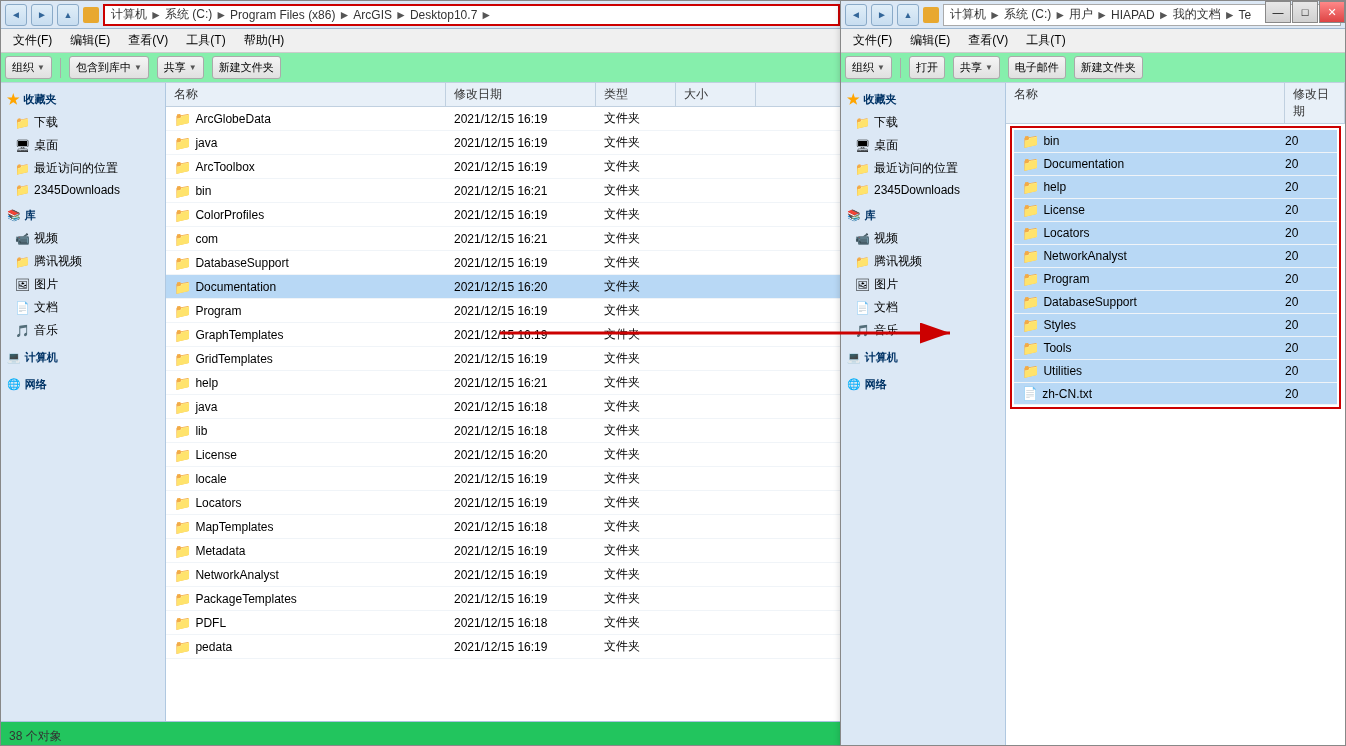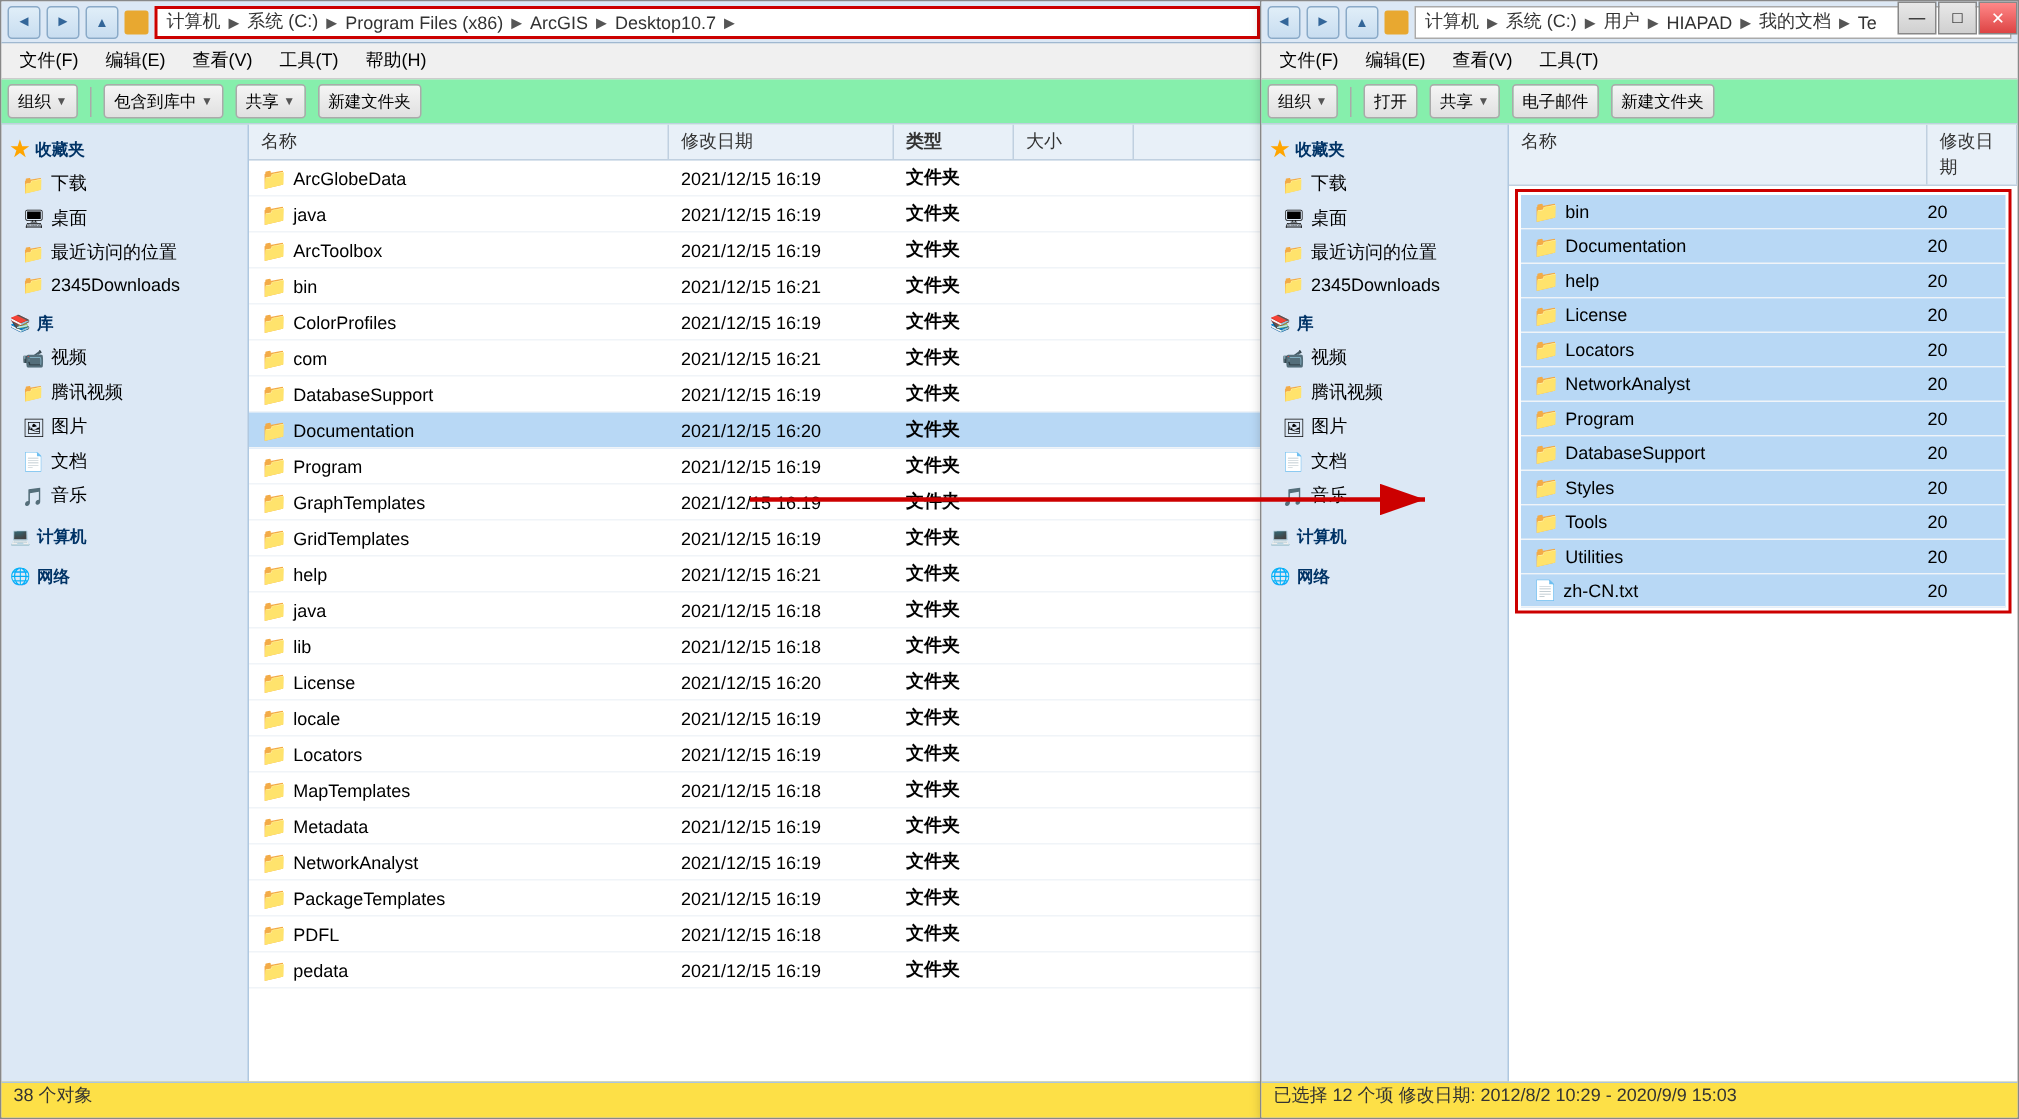--- a/index.html
+++ b/index.html
@@ -214,21 +214,21 @@
       padding: 3px 8px;
       border-right: 1px solid #c0d0e0;
       font-size: 12px;
       color: #333;
       cursor: pointer;
       user-select: none;
     }
 
     .col-name { width: 280px; }
     .col-date { width: 150px; }
-    .col-type { width: 80px; font-weight: bold; }
+    .col-type { width: 80px; }
     .col-size { width: 80px; }
 
     .file-row {
       display: flex;
       align-items: center;
       padding: 2px 0;
       cursor: pointer;
       border-bottom: 1px solid #f0f4f8;
     }
 
@@ -244,24 +244,24 @@
     .file-name-cell {
       width: 280px;
       display: flex;
       align-items: center;
       gap: 4px;
     }
 
     
     .statusbar {
       height: 24px;
-      background: #fde047;
+      background: #22c55e;
       border-top: 1px solid #aac4e0;
       display: flex;
-      align-items: flex-start;
+      align-items: flex-end;
       padding: 0 8px;
       font-size: 12px;
       color: #333;
     }
 
     
     .star-icon { color: #ffa500; font-size: 14px; }
 
     
     .file-row.selected {
@@ -819,23 +819,20 @@
     <div class="file-cell file-name-cell" style="flex:1;">
       <span style="font-size:13px;">📄</span>
       <span>zh-CN.txt</span>
     </div>
     <div class="file-cell" style="width:60px;">20</div>
   </div>
         </div>
     </div>
   </div>
 
-  <div class="statusbar">
-    <span>已选择 12 个项  修改日期: 2012/8/2 10:29 - 2020/9/9 15:03</span>
-  </div>
 </div>
 
 <svg style="position:absolute;top:0;left:0;width:1346px;height:746px;pointer-events:none;">
   <defs>
     <marker id="arrowhead" markerWidth="10" markerHeight="7" refX="10" refY="3.5" orient="auto">
       <polygon points="0 0, 10 3.5, 0 7" fill="#cc0000"></polygon>
     </marker>
   </defs>
 
   <line x1="500" y1="333" x2="950" y2="333" stroke="#cc0000" stroke-width="3" marker-end="url(#arrowhead)"></line>

